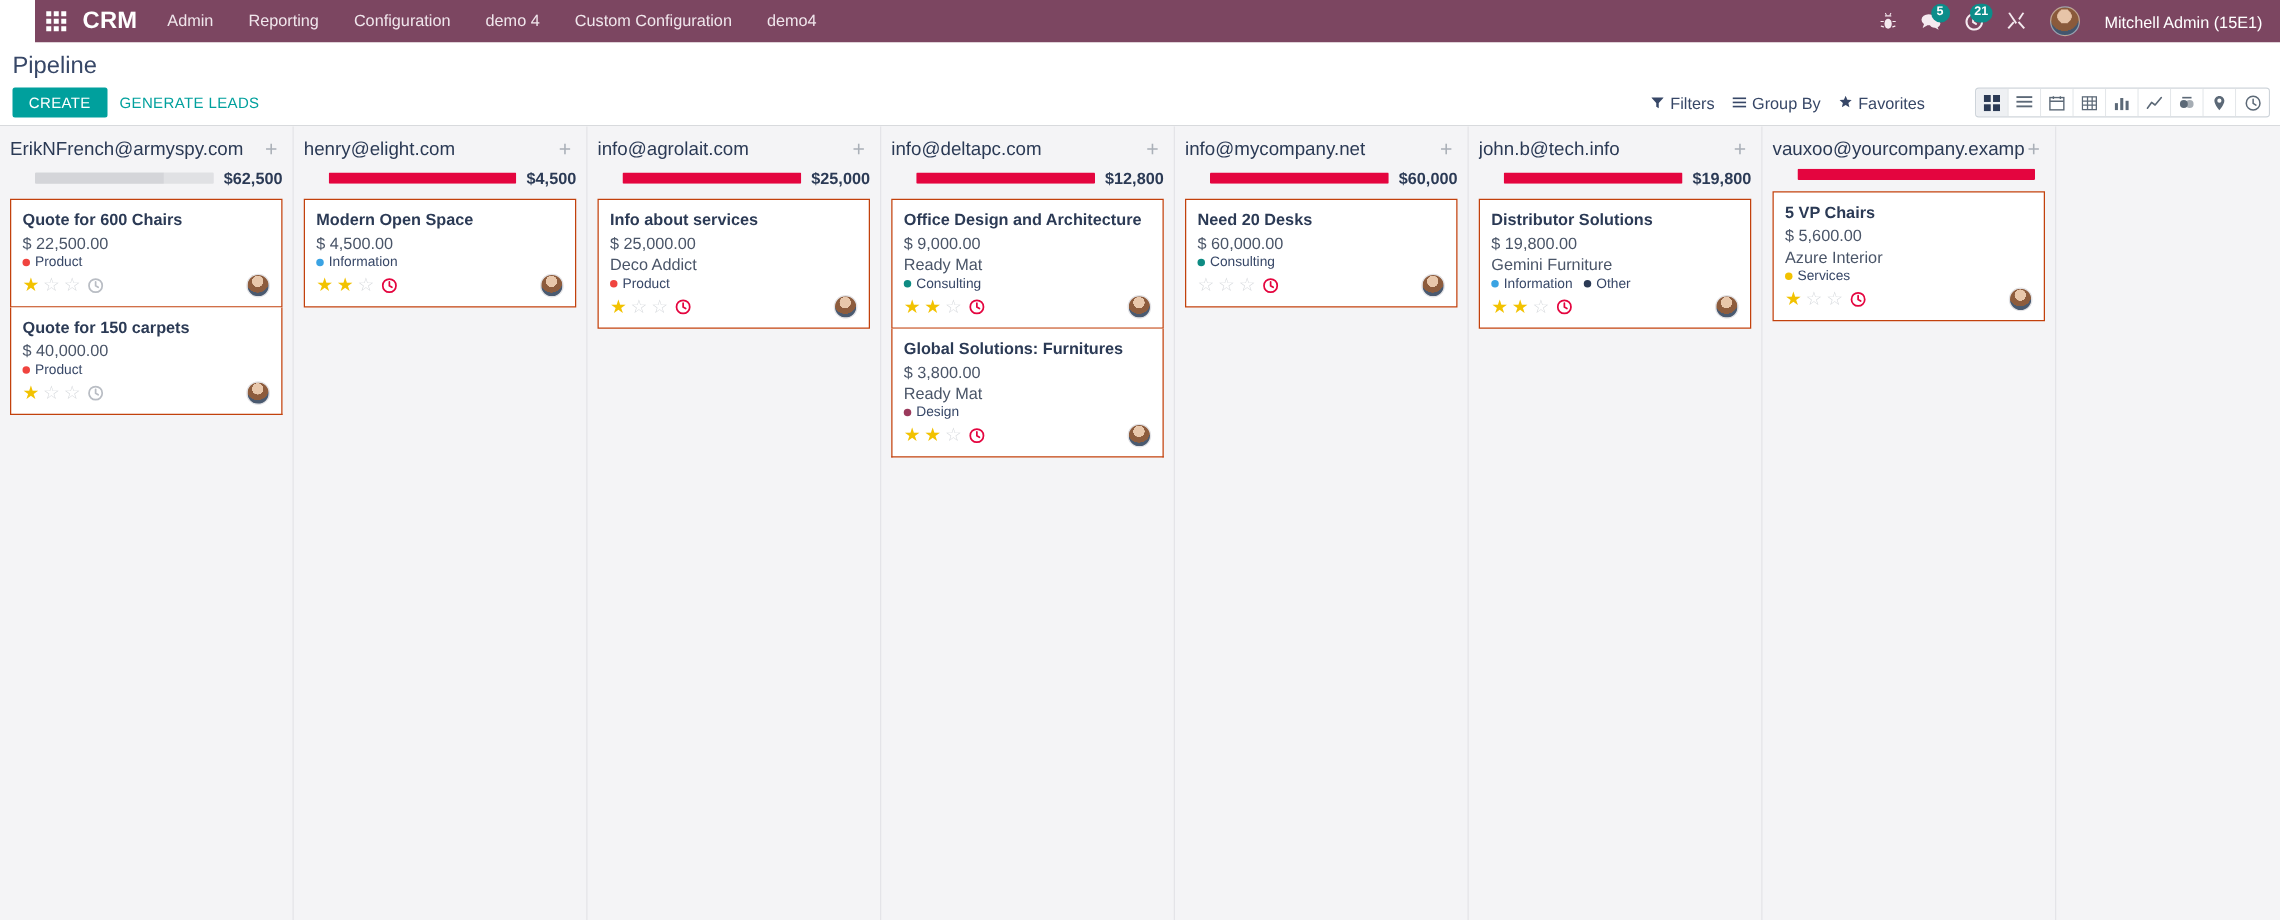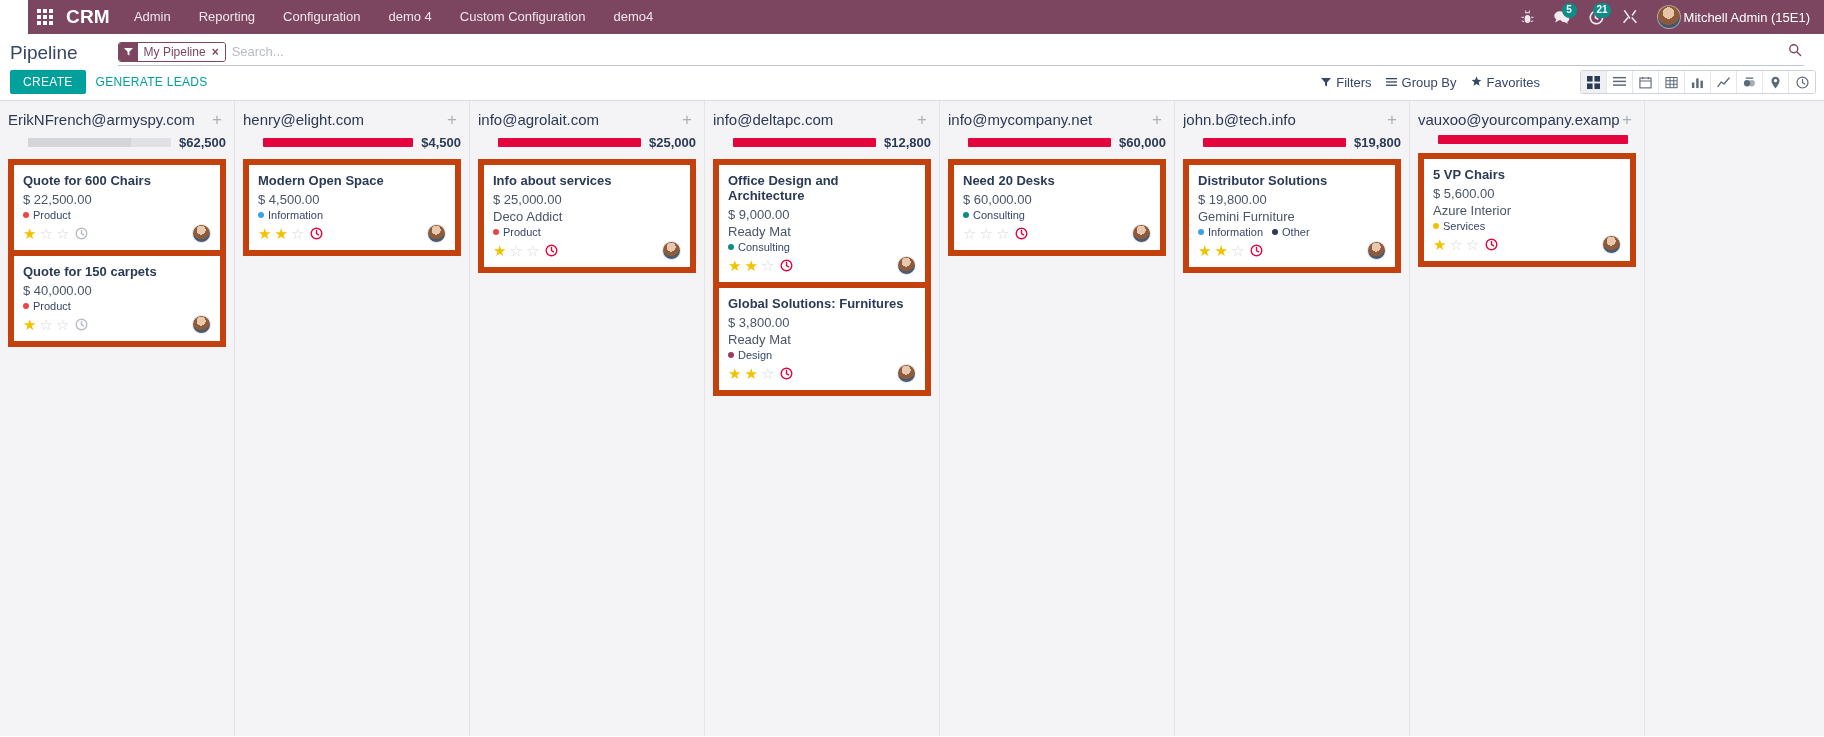--- a/index.html
+++ b/index.html
@@ -50,21 +50,21 @@
     display: flex; align-items: center; justify-content: center;
     cursor: pointer; color: #f5eaf0;
   }
   .sysicon svg { display: block; }
   .badge {
     position: absolute; top: 3px; right: 0px;
     background: #0b8d8a; color: #fff;
     font-size: 10px; line-height: 13px; min-width: 15px; height: 15px;
     border-radius: 8px; text-align: center; padding: 0 3px; font-weight: 600;
   }
-  .user-box { display: flex; align-items: center; gap: 3px; margin-left: 8px; cursor: pointer; padding-right: 4px;}
+  .user-box { display: flex; align-items: center; gap: 20px; margin-left: 8px; cursor: pointer; padding-right: 4px;}
   .avatar-nav {
     width: 24px; height: 24px; border-radius: 50%;
     background: radial-gradient(circle at 48% 32%, #e7c4a8 0 30%, #8a5a3b 31% 62%, #43566e 63% 100%);
     border: 1px solid rgba(255,255,255,.45);
     overflow: hidden; flex: none;
   }
   .user-name { font-size: 13px; color: #fff; white-space: nowrap; }
 
   
   #control-panel {
@@ -172,21 +172,21 @@
   .kcol-progress { display: flex; align-items: center; margin: 7px 0 9px 0; gap: 8px; padding-left: 20px; }
   .pbar {
     flex: 1; height: 9px; border-radius: 1px; background: #e0e1e4; overflow: hidden;
   }
   .pbar > span { display: block; height: 100%; }
   .pbar-amount {
     font-size: 13px; color: #2b3a55; font-weight: 700; white-space: nowrap;
   }
 
   .kcard {
-    background: #fff; border: 6px solid #c2410c;
+    background: #fff; border: 1px solid #c2410c;
     padding: 8px 9px 7px 9px; cursor: pointer; position: relative;
   }
   .kcard + .kcard { border-top: none; }
   .kc-title { font-size: 13px; font-weight: 700; color: #2b3a55; margin-bottom: 4px; }
   .kc-amount { font-size: 13px; color: #4a5568; margin-bottom: 2px; }
   .kc-partner { font-size: 13px; color: #4a5568; margin-bottom: 2px; }
   .kc-tags { display: flex; flex-wrap: wrap; gap: 9px; margin-bottom: 3px; }
   .kc-tag { font-size: 11px; display: flex; align-items: center; gap: 4px; white-space: nowrap; }
   .kc-tag .dot { width: 6px; height: 6px; border-radius: 50%; flex: none; }
   .kc-foot { display: flex; align-items: center; margin-top: 2px; }
@@ -274,38 +274,20 @@
       <span class="avatar-nav"></span>
       <span class="user-name">Mitchell Admin (15E1)</span>
     </div>
   </div>
 </div>
 
 <div id="control-panel">
   <div class="cp-row1">
     <div class="cp-title">Pipeline</div>
 
-    <div class="searchview">
-      <span class="facet">
-        <span class="facet-icon">
-          <svg width="9" height="9" viewBox="0 0 10 10" fill="currentColor">
-              <path d="M0 1h10L6 5.4V9.5L4 8.3V5.4z"></path>
-            </svg>
-        </span>
-        <span class="facet-label">My Pipeline</span>
-        <span class="facet-x">×</span>
-      </span>
-      <input class="search-input" placeholder="Search..." style="">
-      <span class="search-magnifier">
-        <svg width="14" height="14" viewBox="0 0 16 16" fill="none" stroke="currentColor" stroke-width="1.6">
-          <circle cx="6.6" cy="6.6" r="4.6"></circle>
-            <path d="M10.2 10.2 L14.4 14.4" stroke-linecap="round"></path>
-        </svg>
-      </span>
-    </div>
   </div>
 
   <div class="cp-row2">
     <button class="btn-create">CREATE</button>
     <button class="btn-secondary">GENERATE LEADS</button>
 
     <div class="cp-dropdowns">
       <div class="cp-dd">
         <span>
           <svg width="10" height="10" viewBox="0 0 10 10" fill="#374767">

